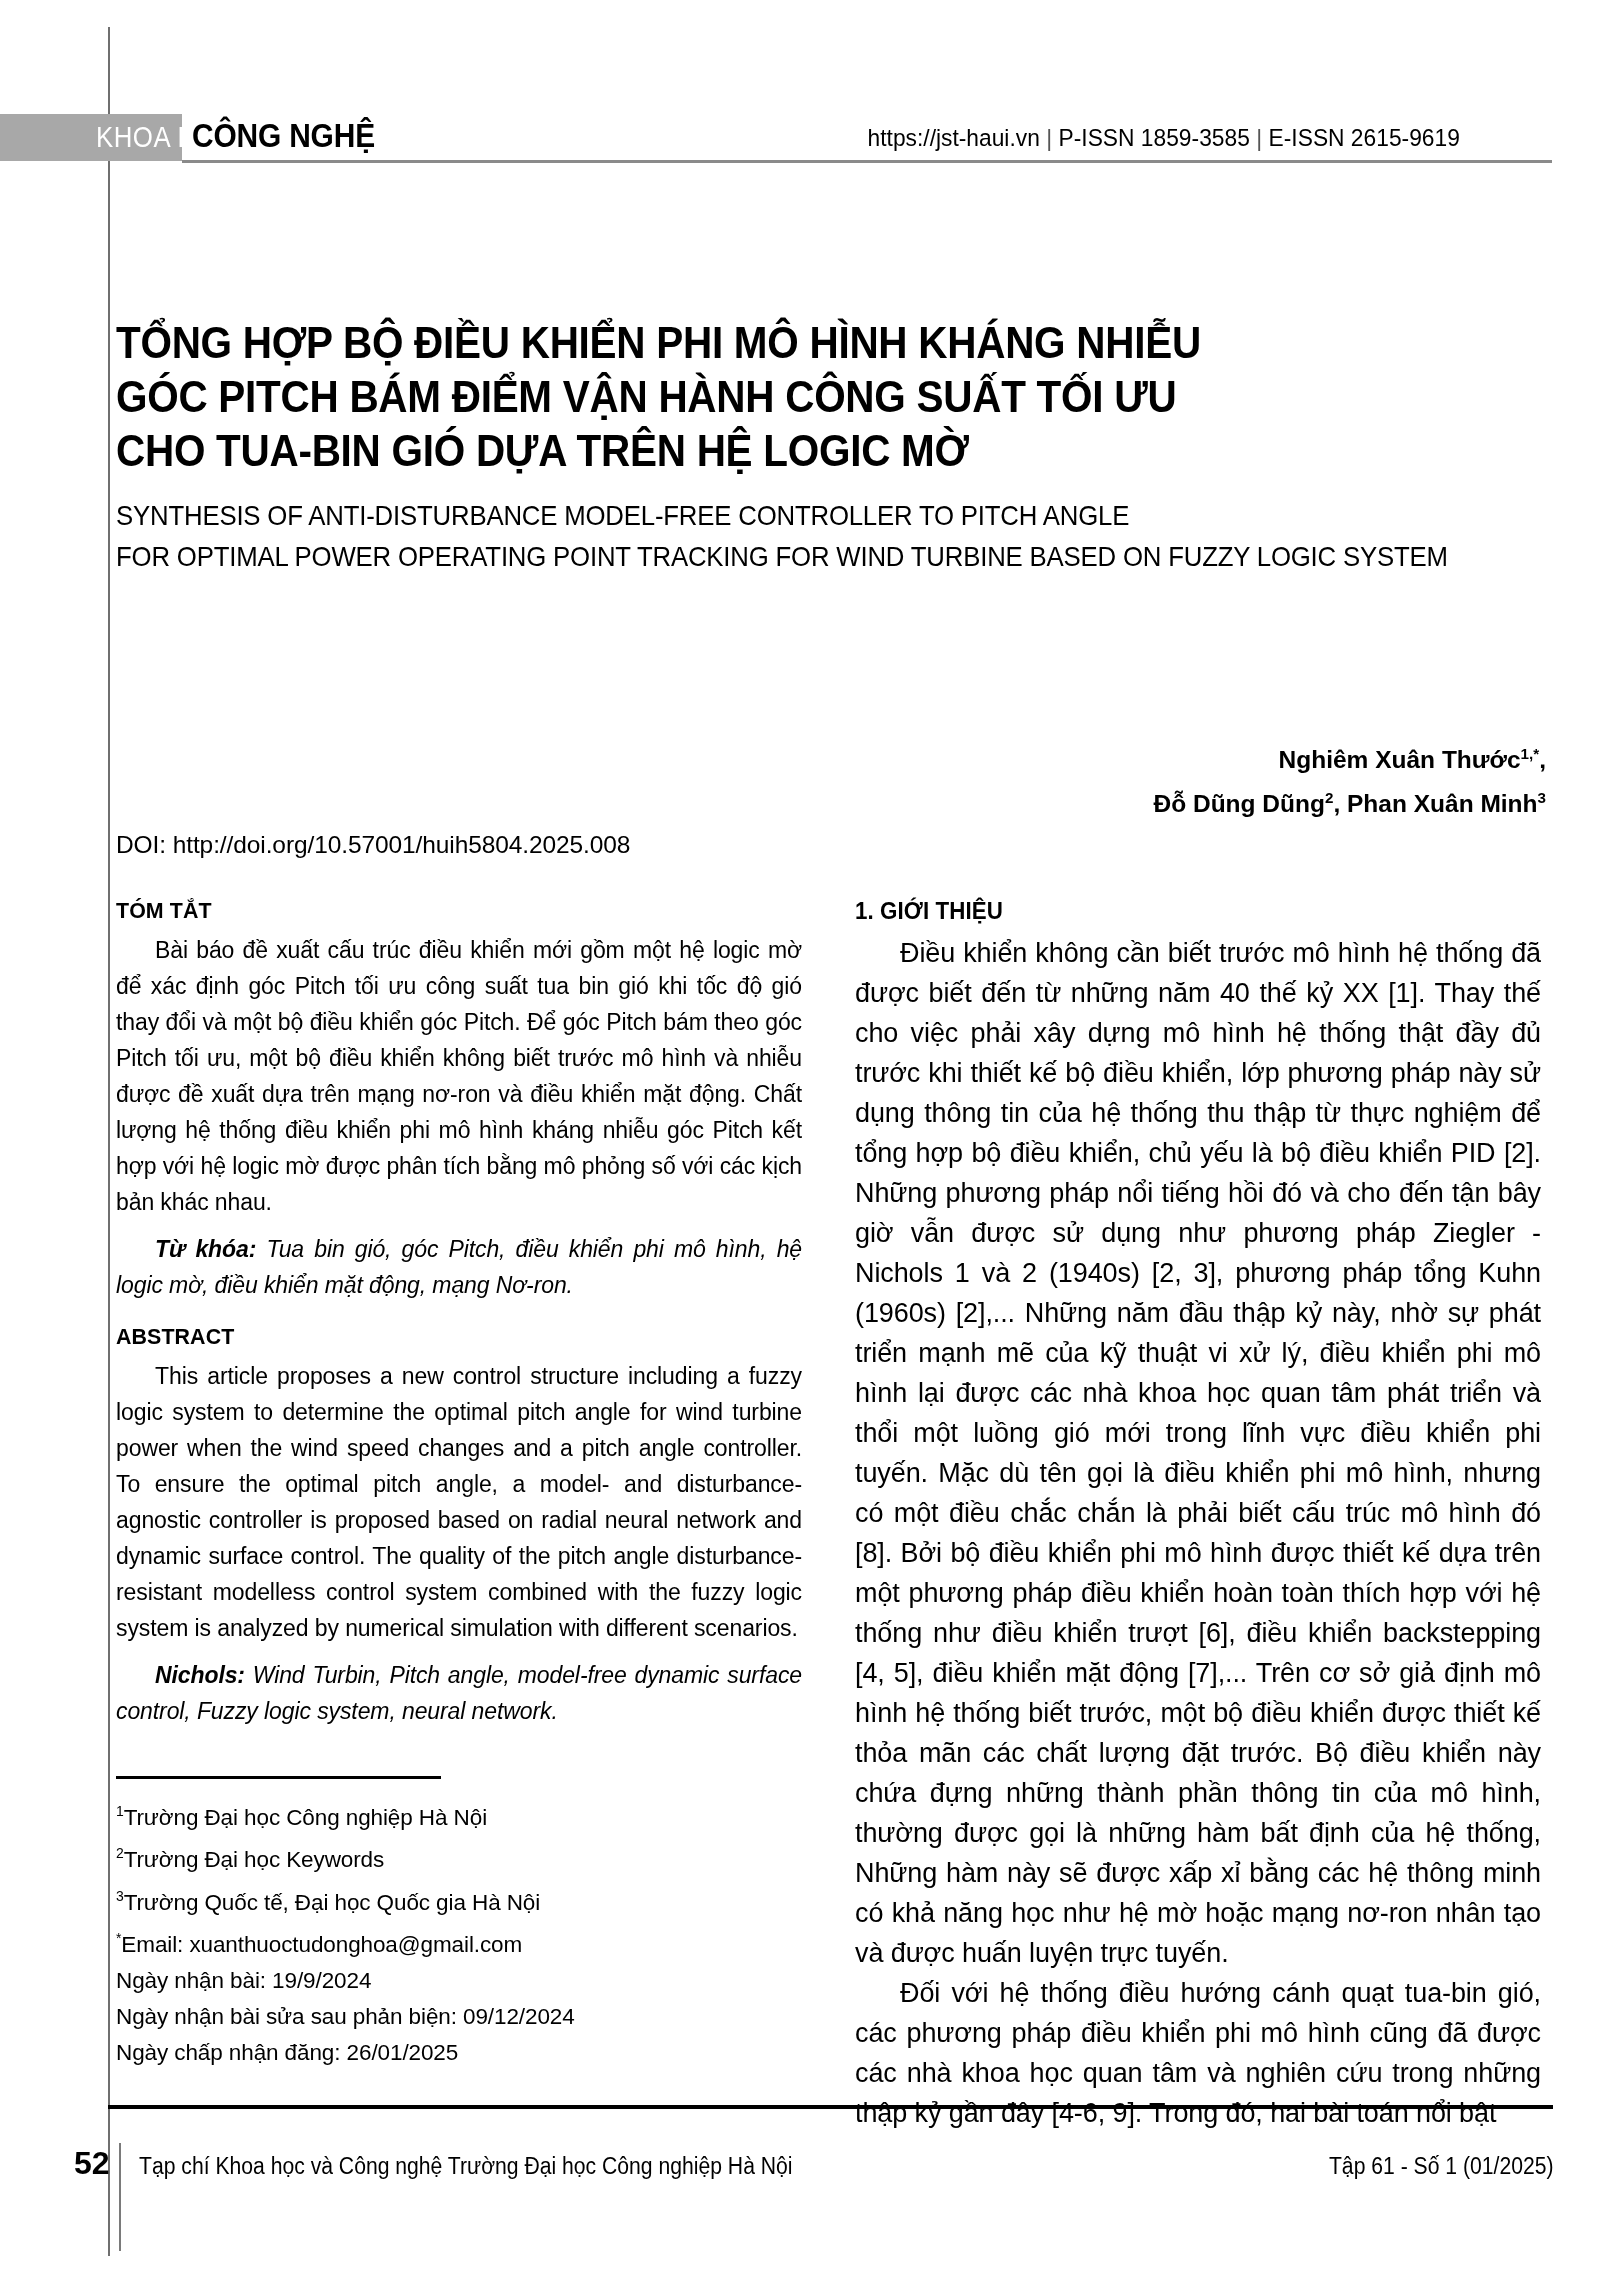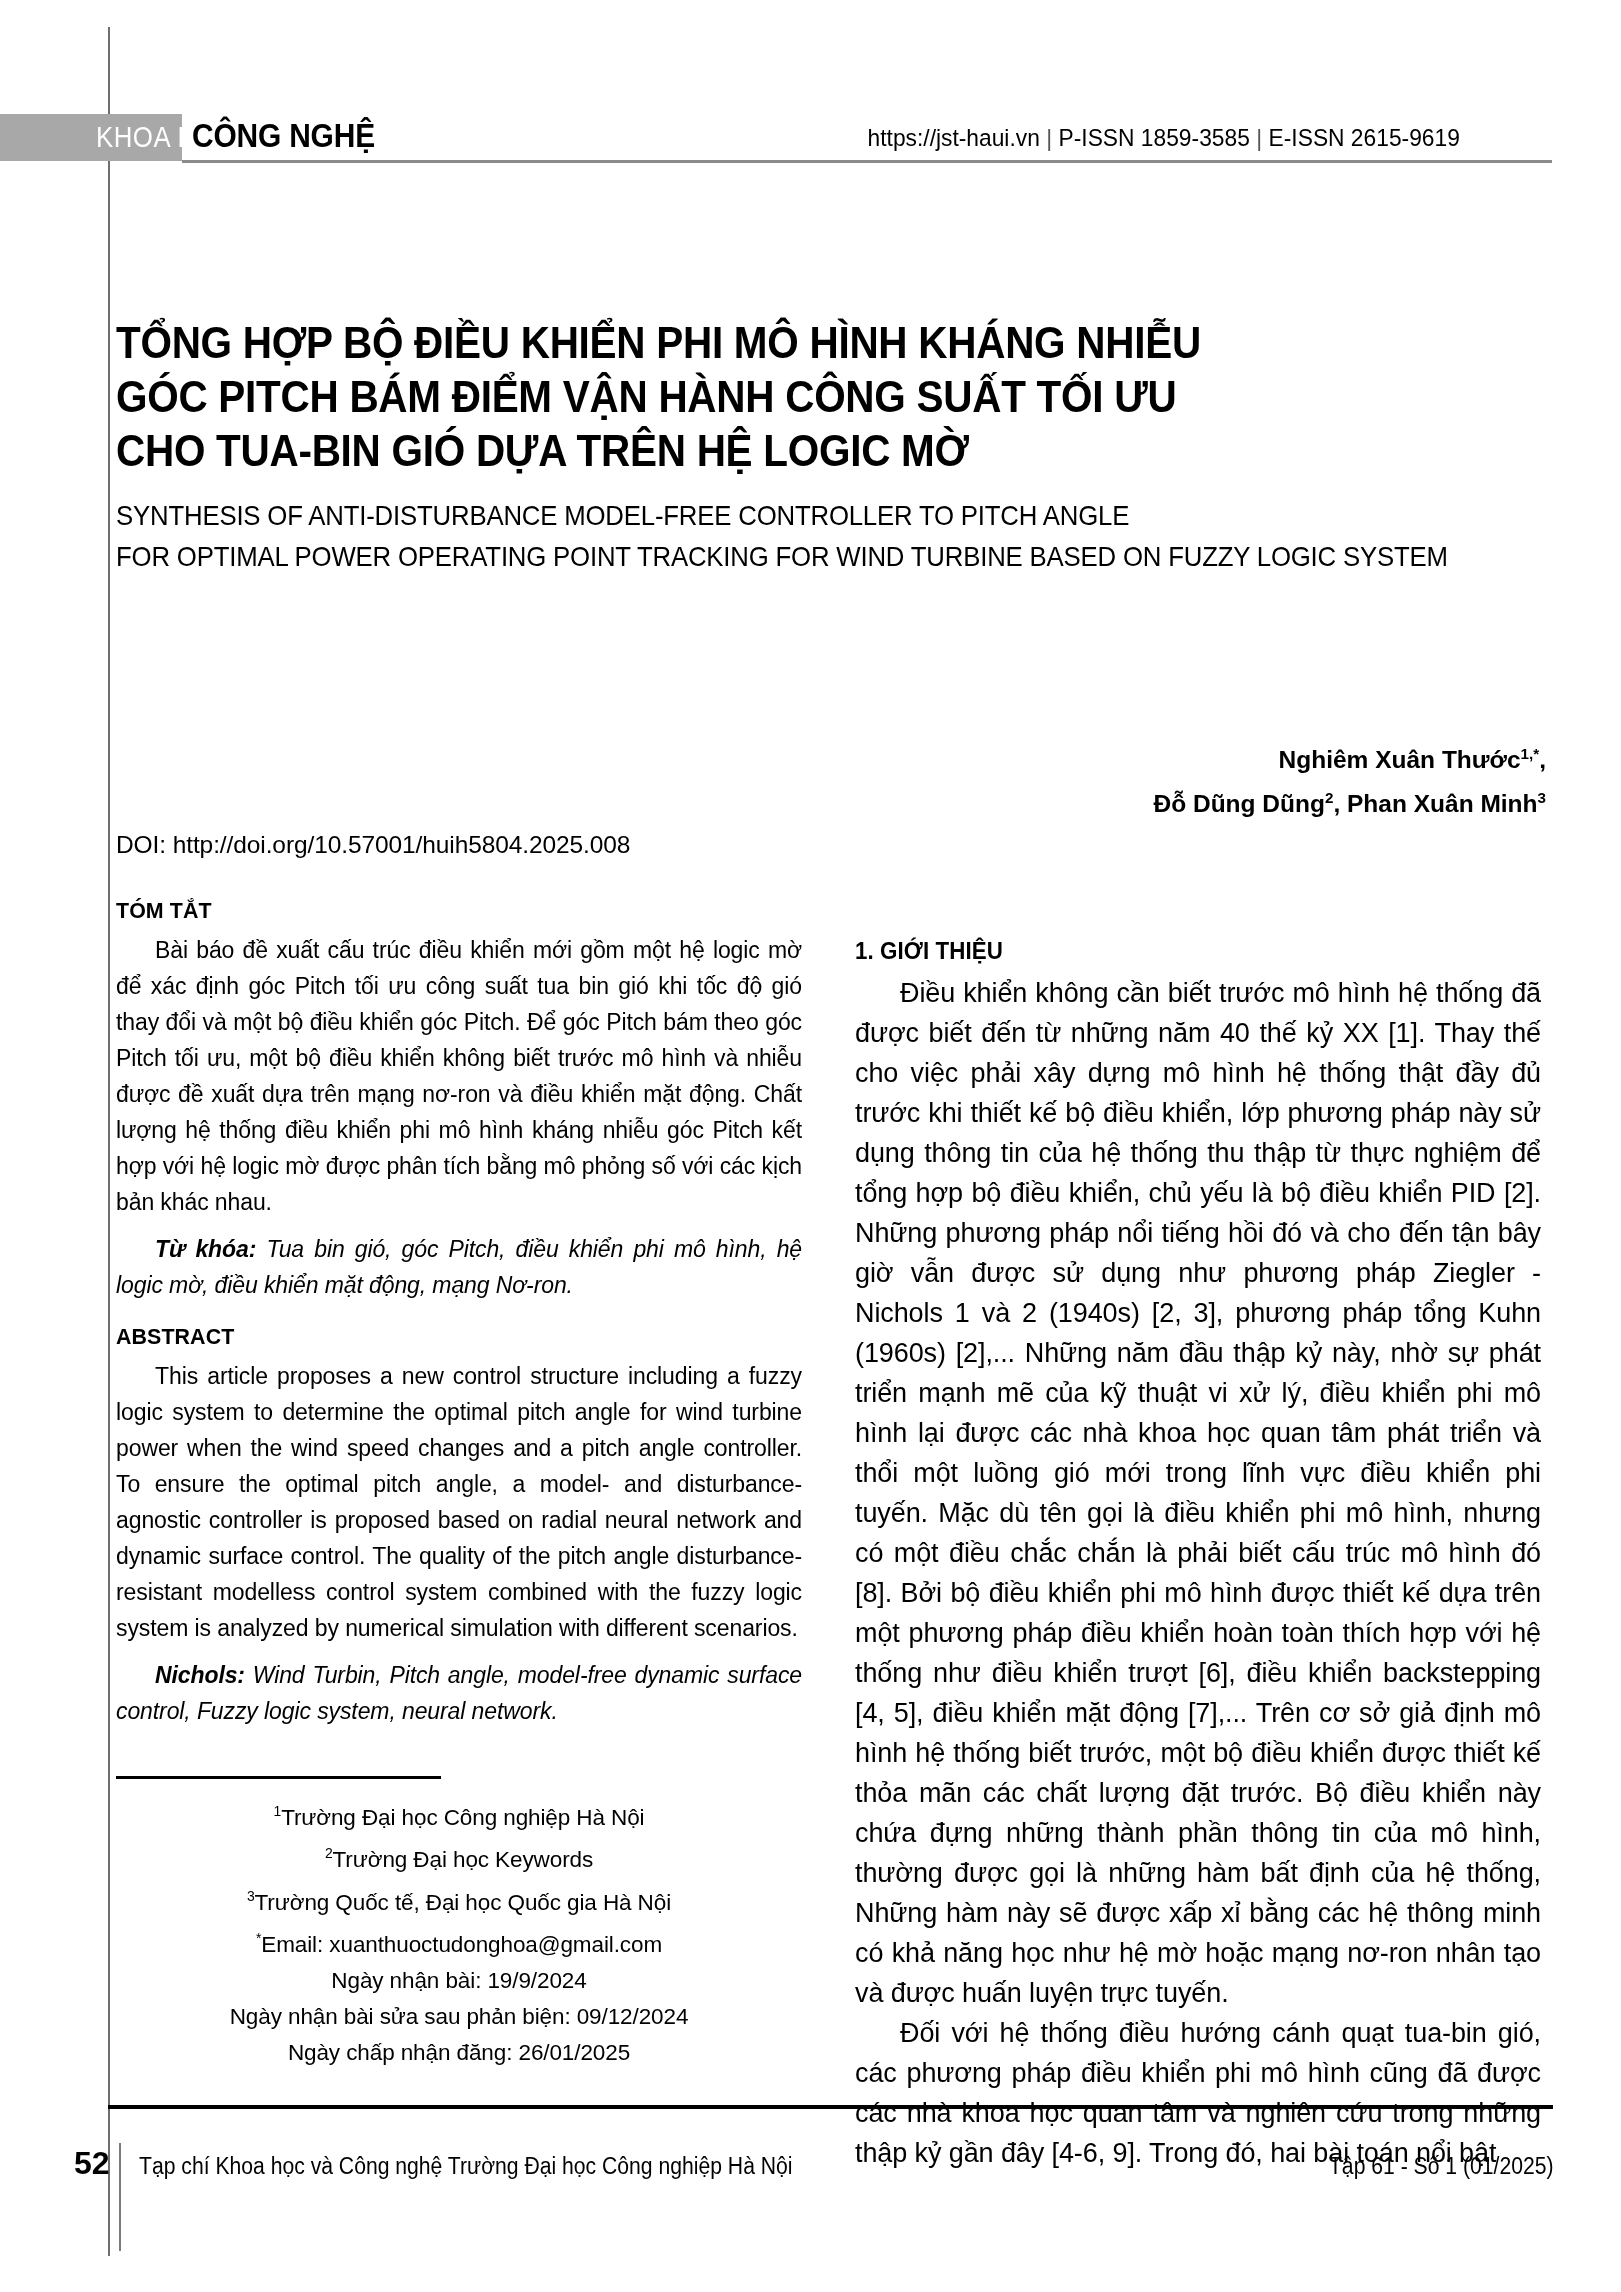--- a/index.html
+++ b/index.html
@@ -146,21 +146,20 @@
     position: absolute;
     left: 116px;
     top: 898px;
     width: 686px;
   }
   .col-right {
     position: absolute;
     left: 855px;
     top: 898px;
     width: 686px;
-    margin-top: 40px;
   }
 
   .sec-head {
     font-size: 22.5px;
     font-weight: bold;
     letter-spacing: 0.1px;
     margin: 0 0 7.8px 0;
     transform: scaleX(0.95);
     transform-origin: left top;
   }
@@ -201,21 +200,20 @@
   p.kw b { font-style: italic; font-weight: bold; }
 
   .gap-abstract { height: 21.6px; }
 
   
   .footnote-wrap {
     position: absolute;
     left: 116px;
     top: 1776px;
     width: 686px;
-    text-align: center;
   }
   .footnote-rule {
     width: 325px;
     height: 2.9px;
     background: #000;
     margin-bottom: 13.7px;
   }
   .footnote-line {
     font-size: 22.5px;
     line-height: 36px;

